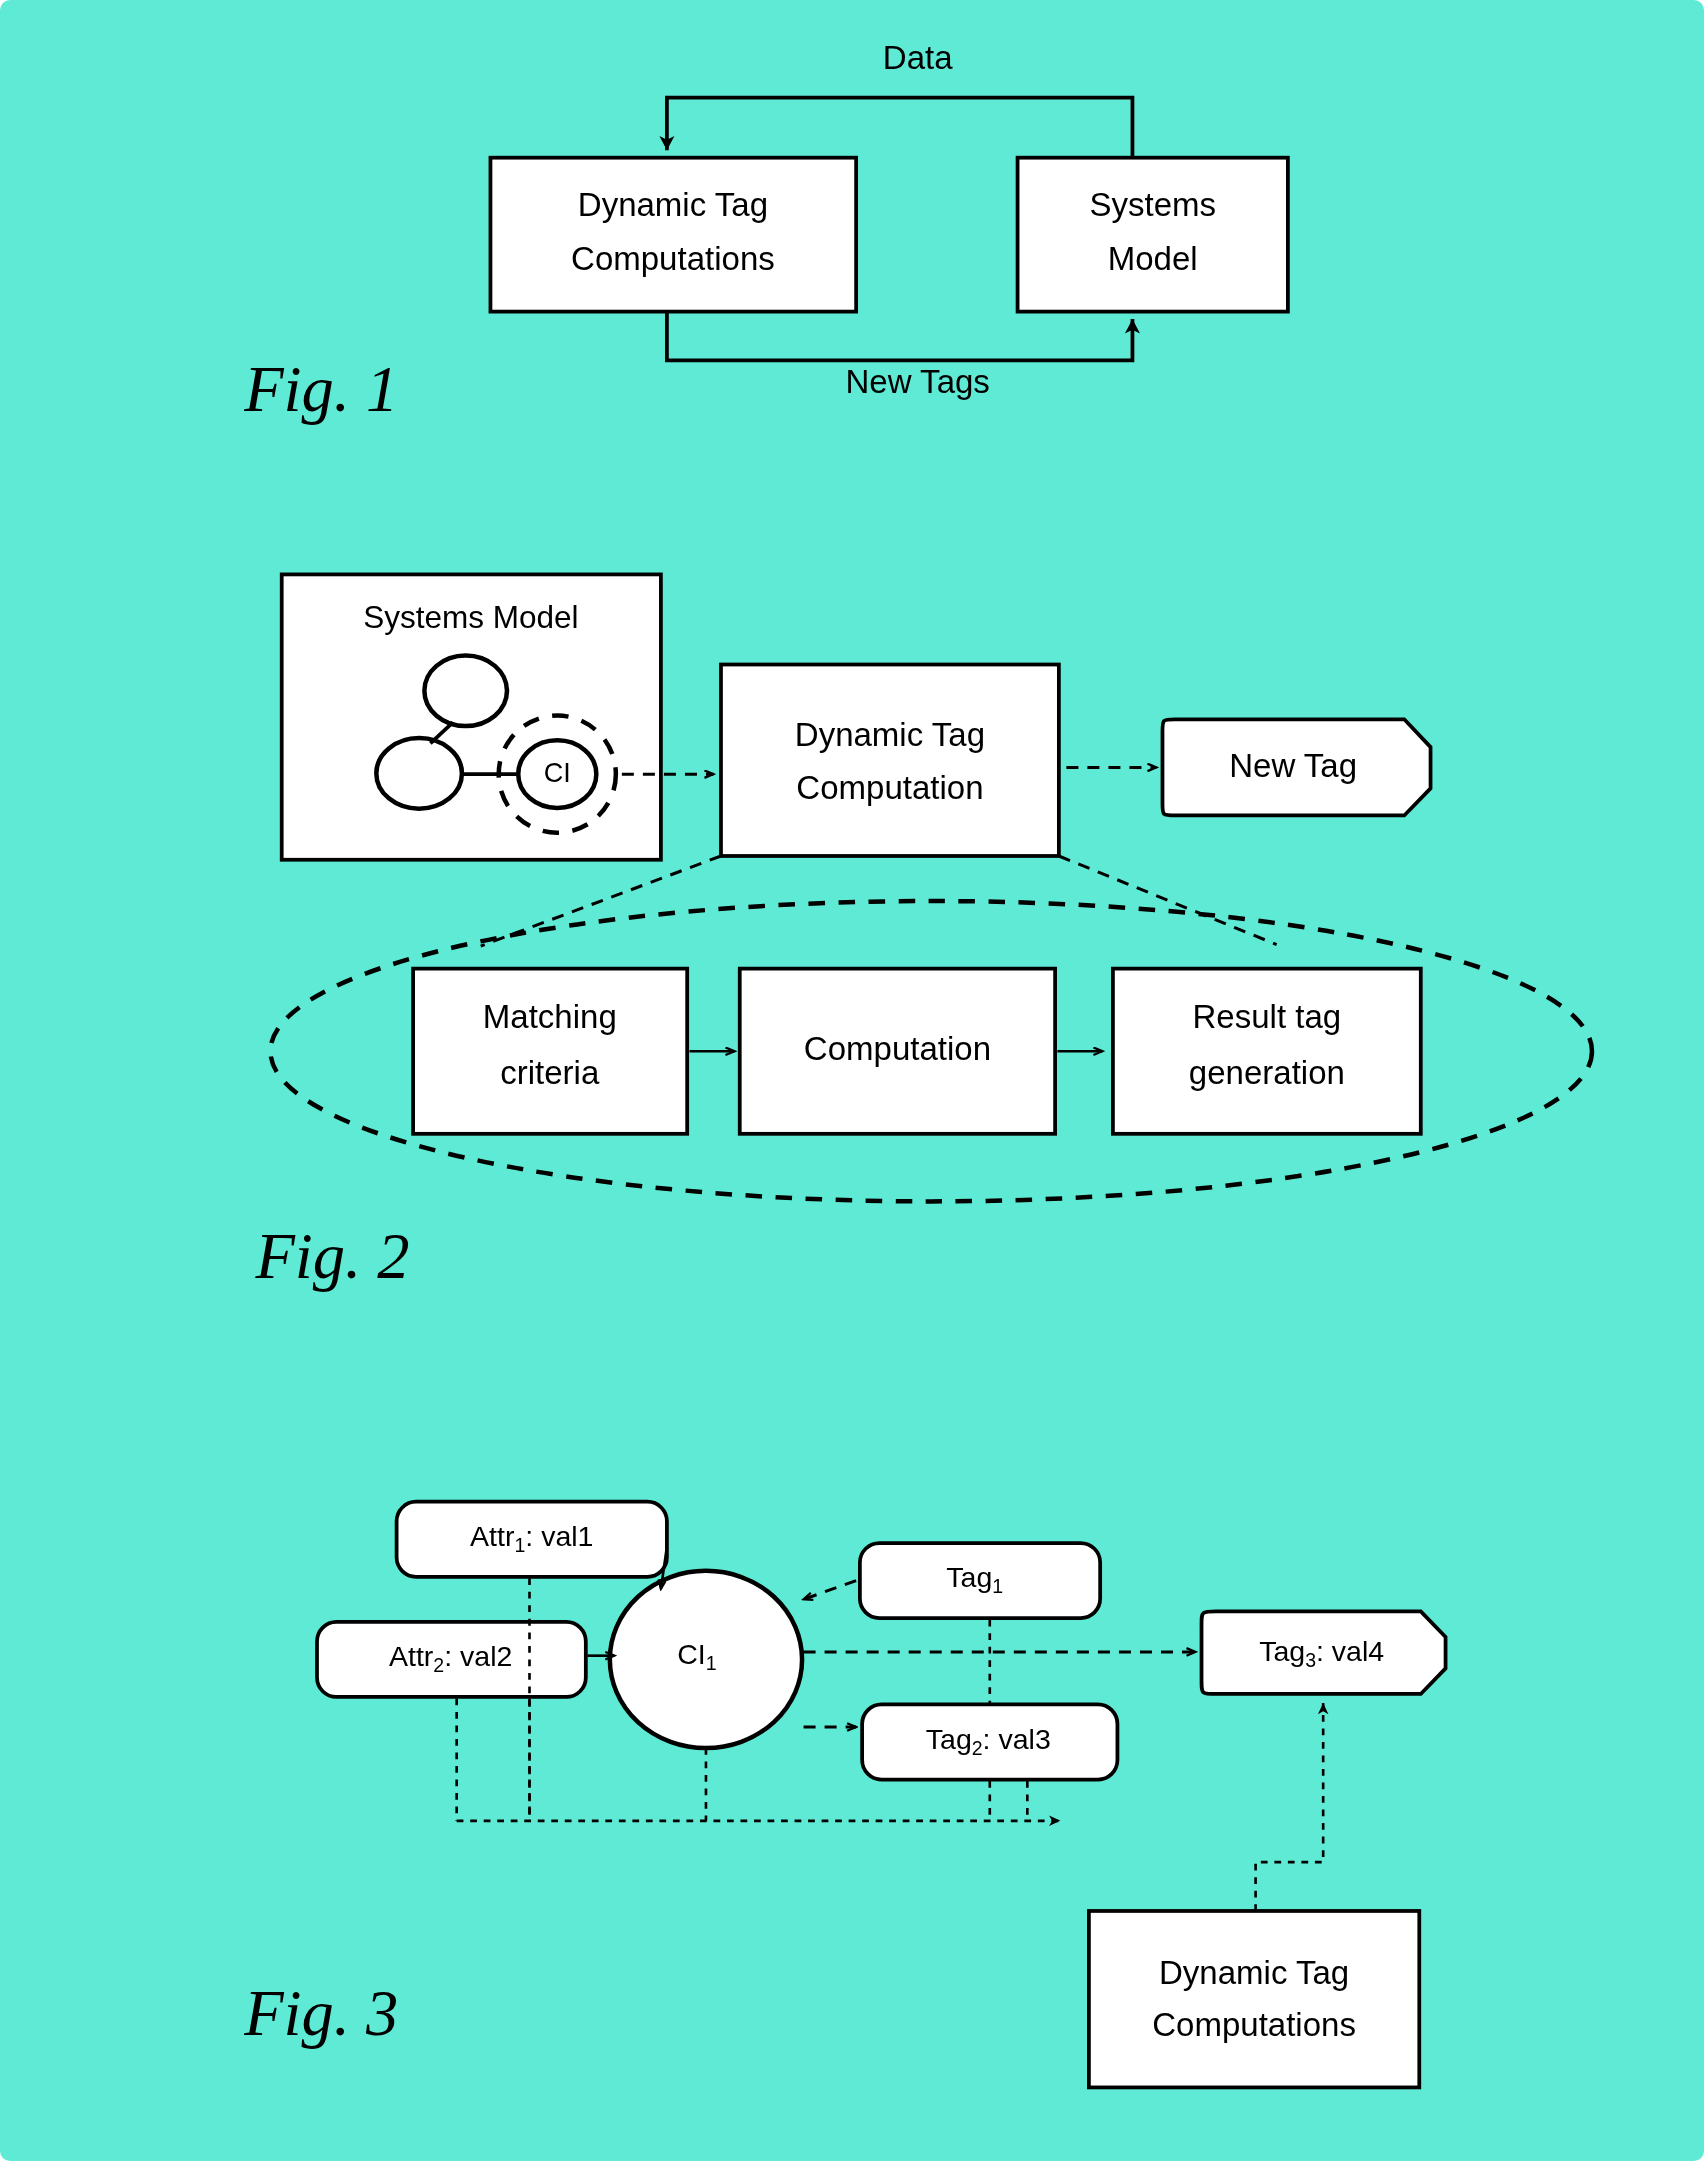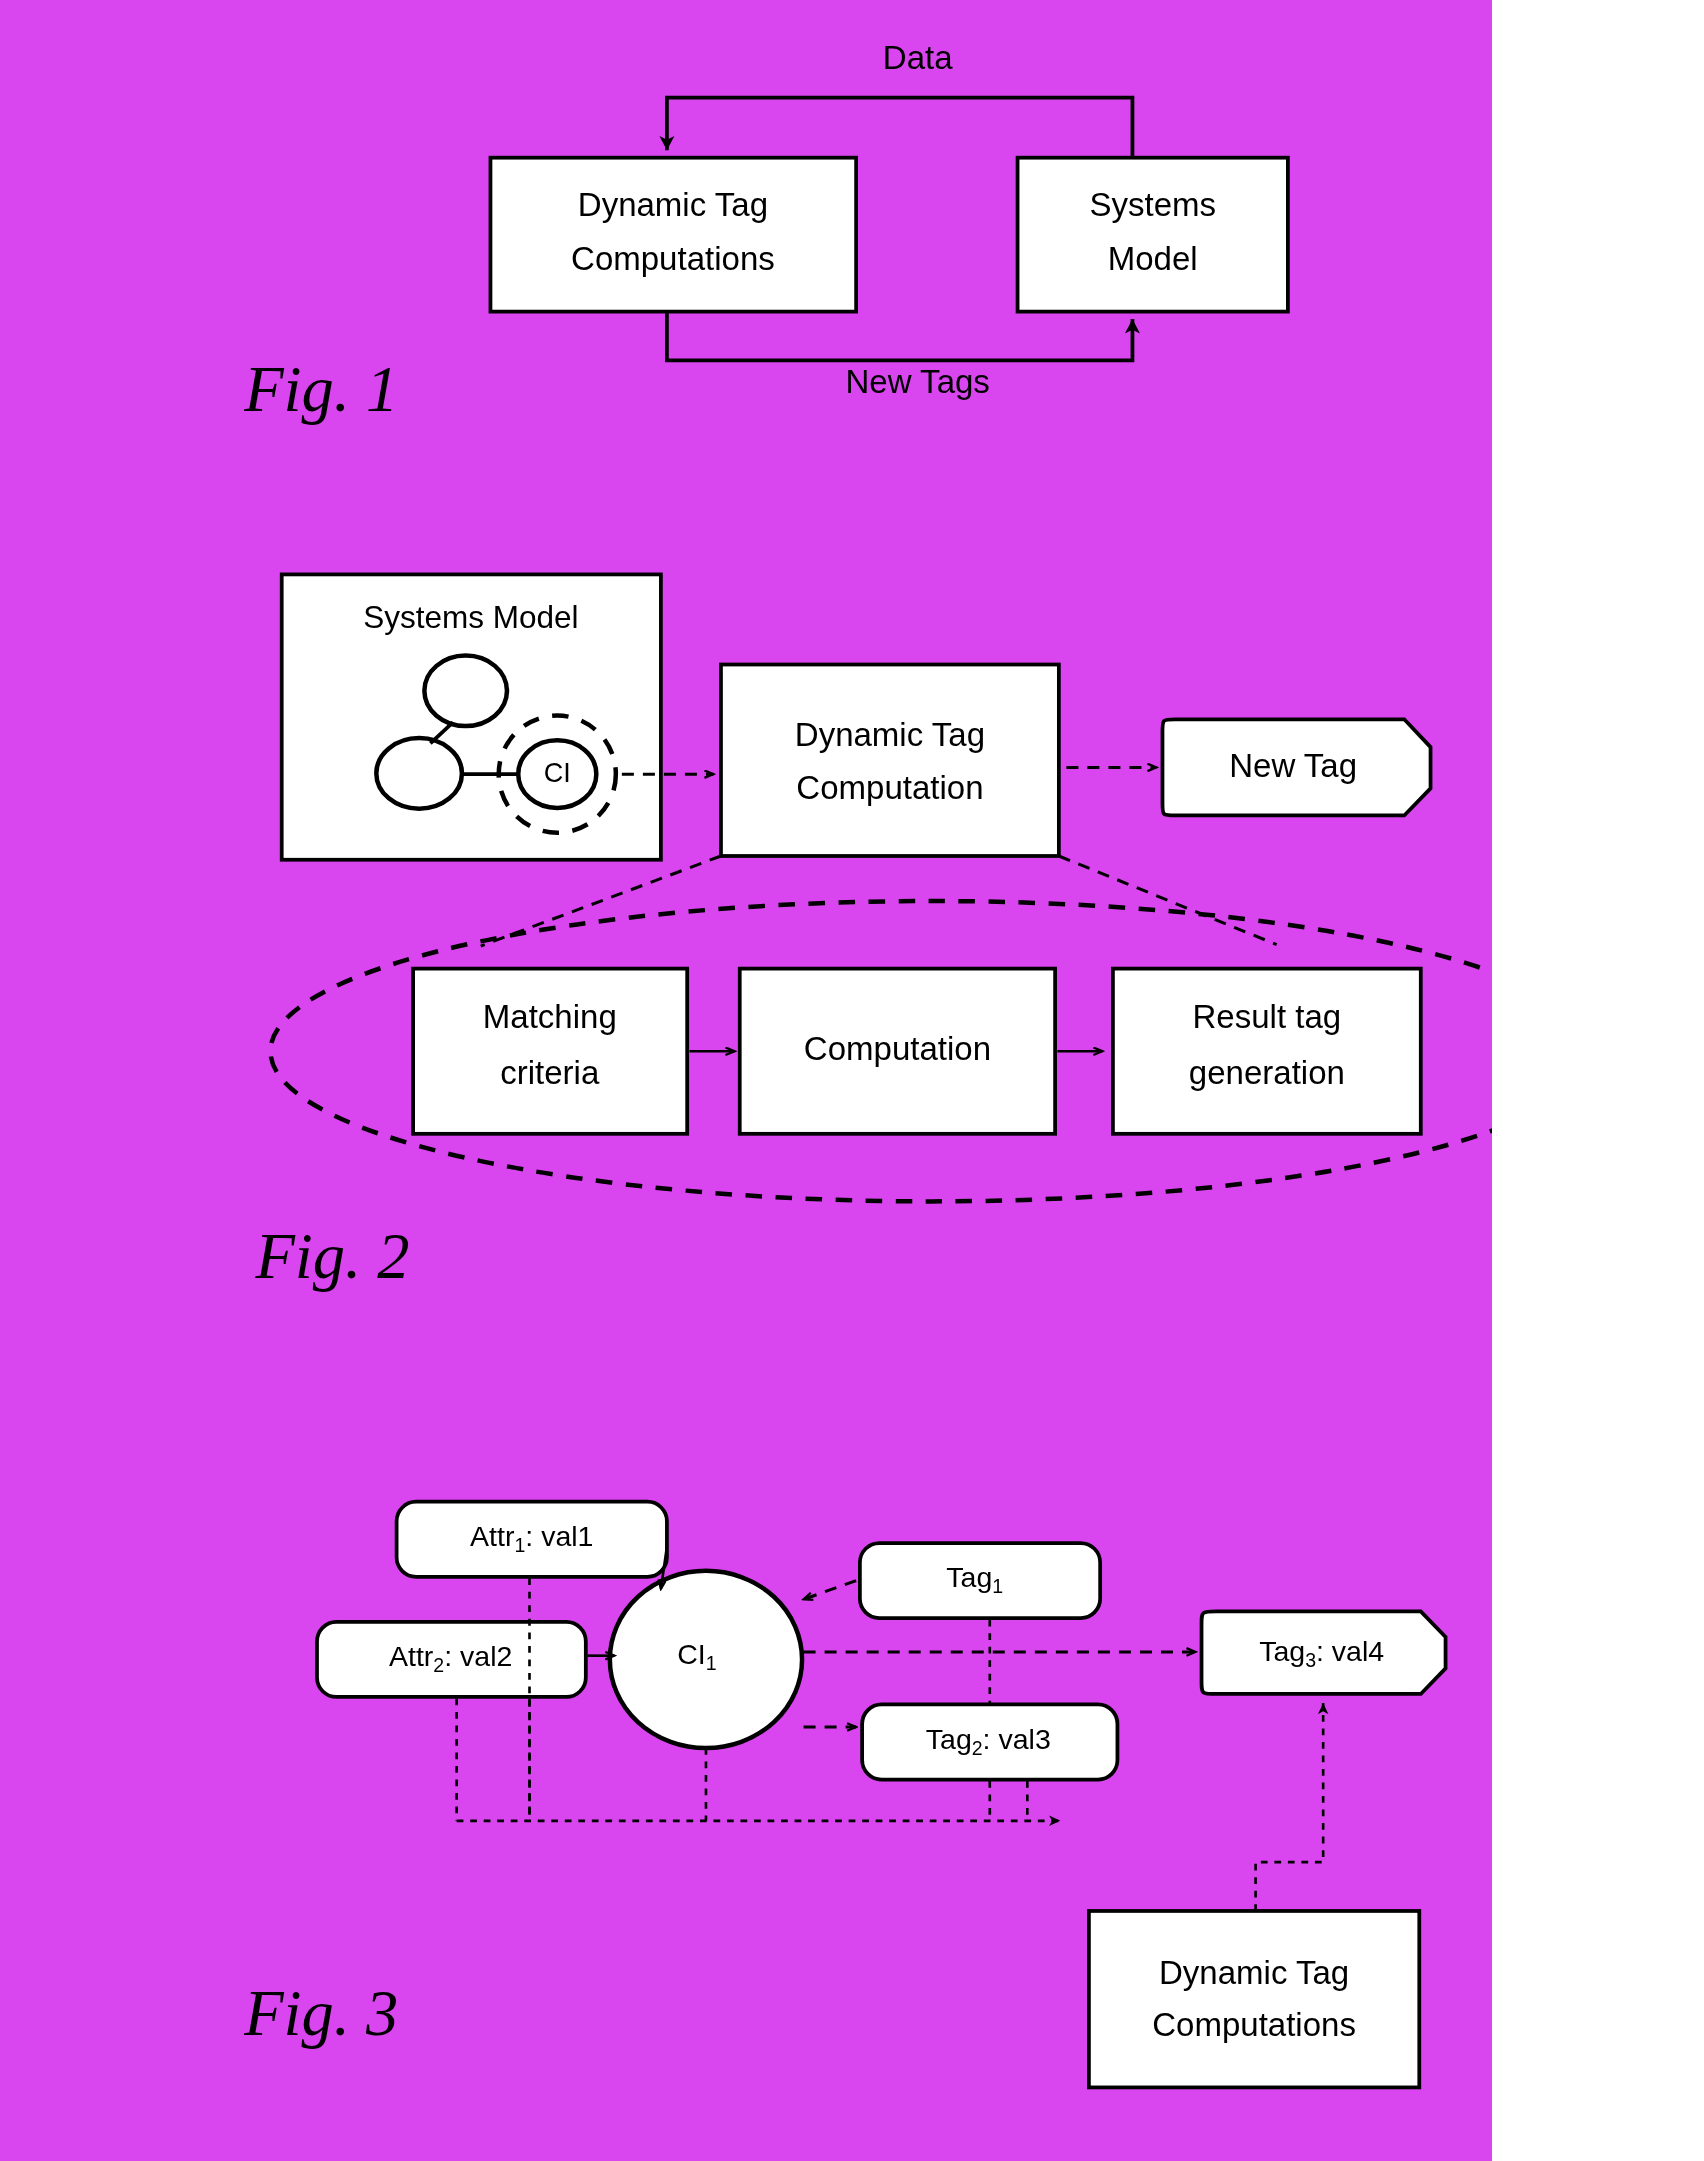--- a/index.html
+++ b/index.html
@@ -6,24 +6,25 @@
     margin: 0;
     padding: 0;
     background: #ffffff;
   }
   body {
     font-family: "Liberation Sans", sans-serif;
     color: #000000;
   }
   #page {
     position: relative;
-    width: 1492px;
+    width: 1704px;
     height: 2161px;
-    background: #d946ef;
+    background: #5eead4;
     overflow: hidden;
+    border-radius: 10px;
   }
   .fig-svg {
     position: absolute;
     left: 0;
     top: 0;
     width: 1704px;
     height: 2161px;
   }
   
   .lbl {

